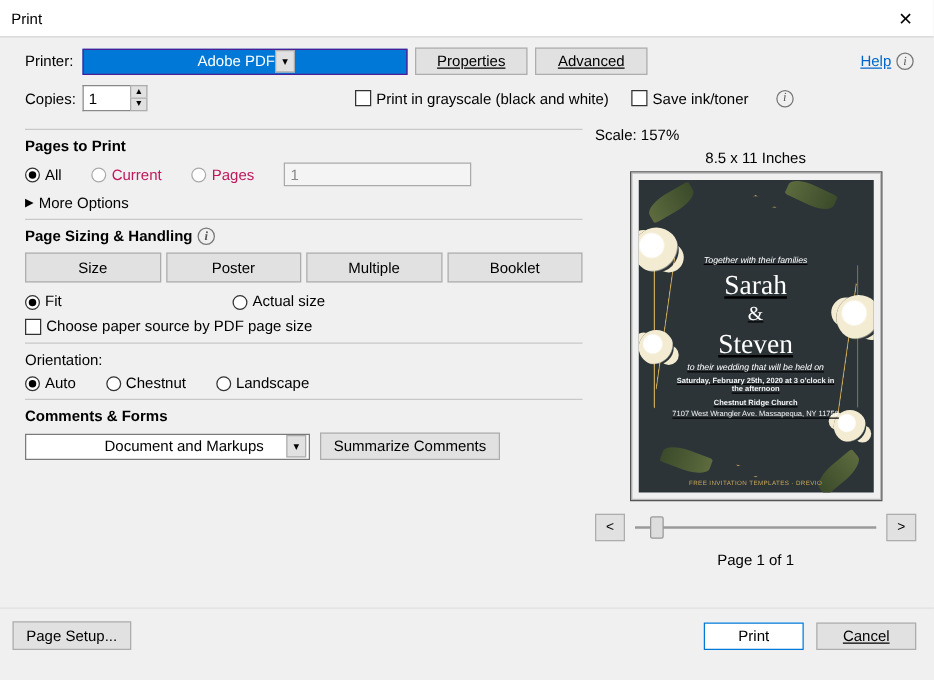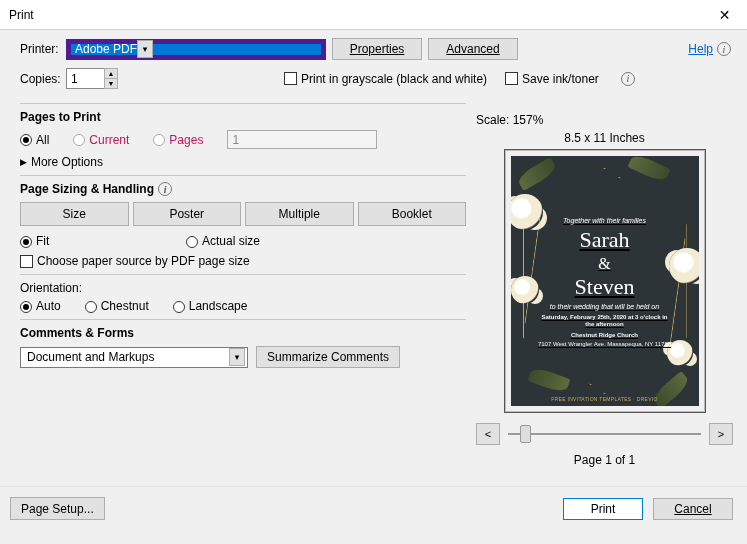--- a/index.html
+++ b/index.html
@@ -38,22 +38,22 @@
   }
   .topbar2 {
     padding: 2px 16px 8px 20px;
     display:grid;
     grid-template-columns: 40px 52px 1fr;
     gap:6px;
     align-items:center;
   }
   .lbl { font-size:12px; }
   .combo-sel {
-    height:21px; border:5px solid #4c1d95;
-    display:flex; align-items:center; justify-content:flex-start;
+    height:21px; border:1px solid #4c1d95;
+    display:flex; align-items:center; justify-content:center;
     background:#0078d7; color:#fff; padding:0 2px 0 4px;
   }
   .combo-sel .chev { width:16px;height:18px;background:#e1e1e1;border:1px solid #adadad;display:flex;align-items:center;justify-content:center;color:#000;font-size:9px;}
   .btn {
     height:22px; border:1px solid #adadad; background:#e1e1e1;
     display:inline-flex; align-items:center; justify-content:center;
     padding:0 10px; font:inherit; cursor:default;
   }
   .btn.primary { border:1px solid #0078d7; background:#fff; color:#000; height:22px; min-width:80px;}
   .btn.std { min-width:76px;text-decoration:underline; }
@@ -93,22 +93,22 @@
   .tbl-row { display:flex; align-items:center; gap:8px; margin:3px 0; }
   .tbl-row .col1 { width:158px; display:flex; align-items:center;}
   .tbl-row .col2 { display:flex; align-items:center; gap:6px;}
 
   .numbox { width:48px; height:19px; border:1px solid #888; background:#fff; padding:0 4px; font:inherit; }
   .numbox[disabled]{ background:#f4f4f4; color:#888; }
   .pagesbox { width:150px; height:19px; border:1px solid #aaa; background:#f4f4f4; color:#888; padding:0 4px; font:inherit;}
 
   .combo {
     height:21px; border:1px solid #7a7a7a; background:#fff;
-    display:flex;align-items:center;justify-content:space-between;
-    width:228px; padding:0 2px 0 6px;
+    display:flex;align-items:center;justify-content:flex-end;
+    width:228px; padding:0 2px 0 6px;gap:18px;
   }
   .combo .chev{width:16px;height:18px;background:#e1e1e1;border:1px solid #adadad;display:flex;align-items:center;justify-content:center;font-size:9px;}
   .preview-meta { text-align:center; margin:4px 0 4px 0; }
   .preview-frame {
     width:202px; height:264px; margin:0 auto;
     border:1px solid #555; box-shadow:0 0 0 1px #bbb inset;
     padding:6px;
     text-decoration:underline;
   }
   .invite {
@@ -257,21 +257,21 @@
     <div style="display:flex; gap:8px; align-items:center;">
       <div class="combo">
         <span>Document and Markups</span>
         <span class="chev">▾</span>
       </div>
       <button class="btn" style="height:22px;padding:0 10px;text-align:center;">Summarize Comments</button>
     </div>
   </div>
 
   <div class="rightcol">
-    <div style="margin-top:16px;">Scale: 157%</div>
+    <div style="margin-top:4px;">Scale: 157%</div>
     <div class="preview-meta">8.5 x 11 Inches</div>
     <div class="preview-frame">
       <div class="invite">
         <span class="leaf" style="top:10px;left:6px;transform:rotate(-30deg);"></span>
         <span class="leaf" style="top:4px;right:30px;transform:rotate(25deg);"></span>
         <span class="leaf" style="bottom:18px;left:18px;transform:rotate(200deg);"></span>
         <span class="leaf" style="bottom:8px;right:8px;transform:rotate(140deg);"></span>
         <div class="geo"></div>
         <div class="geo2"></div>
         <span class="flower" style="top:38px;left:-4px;"></span>

